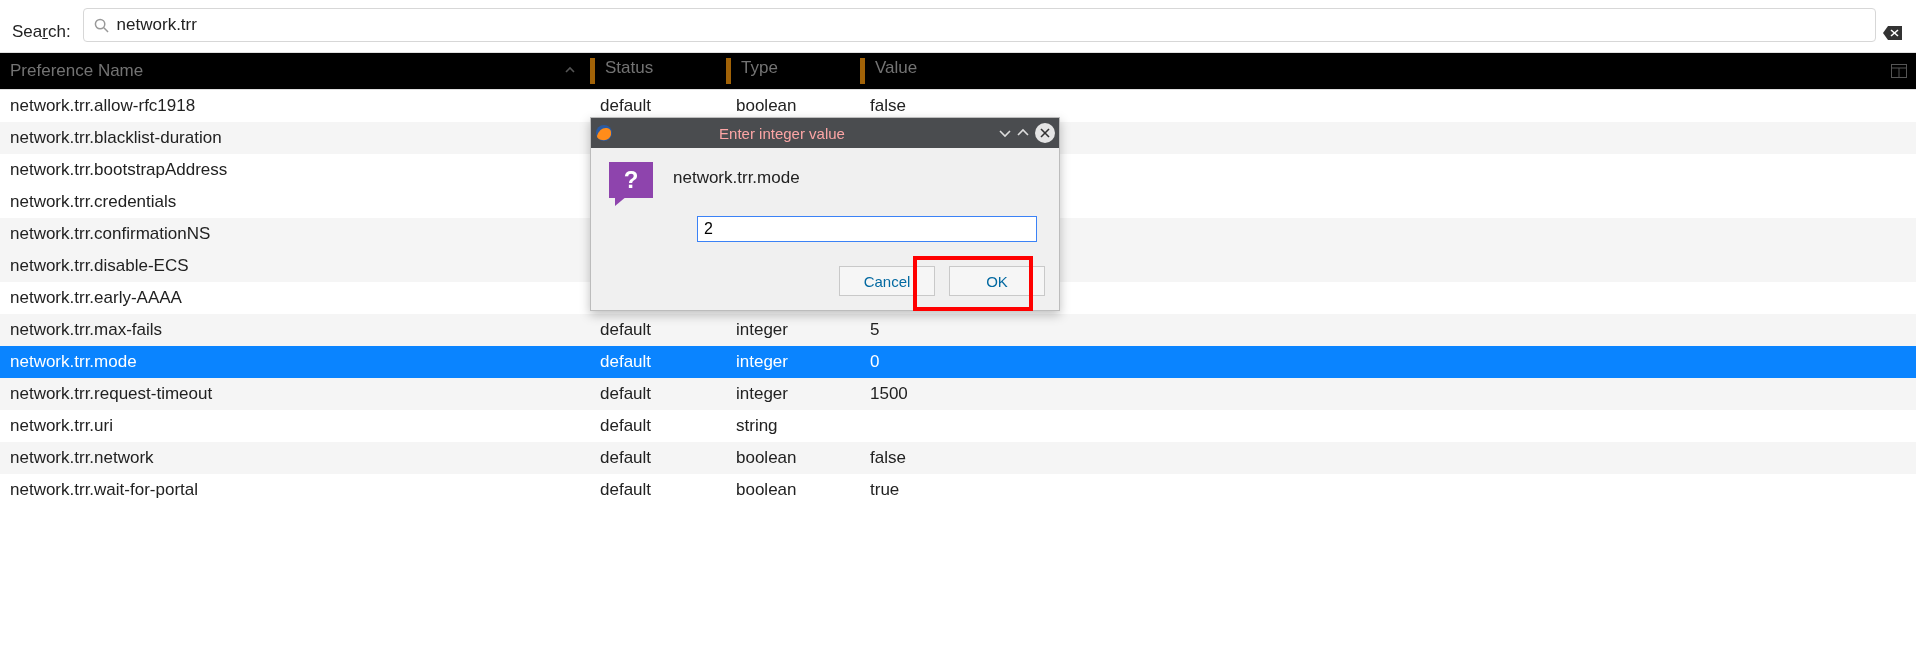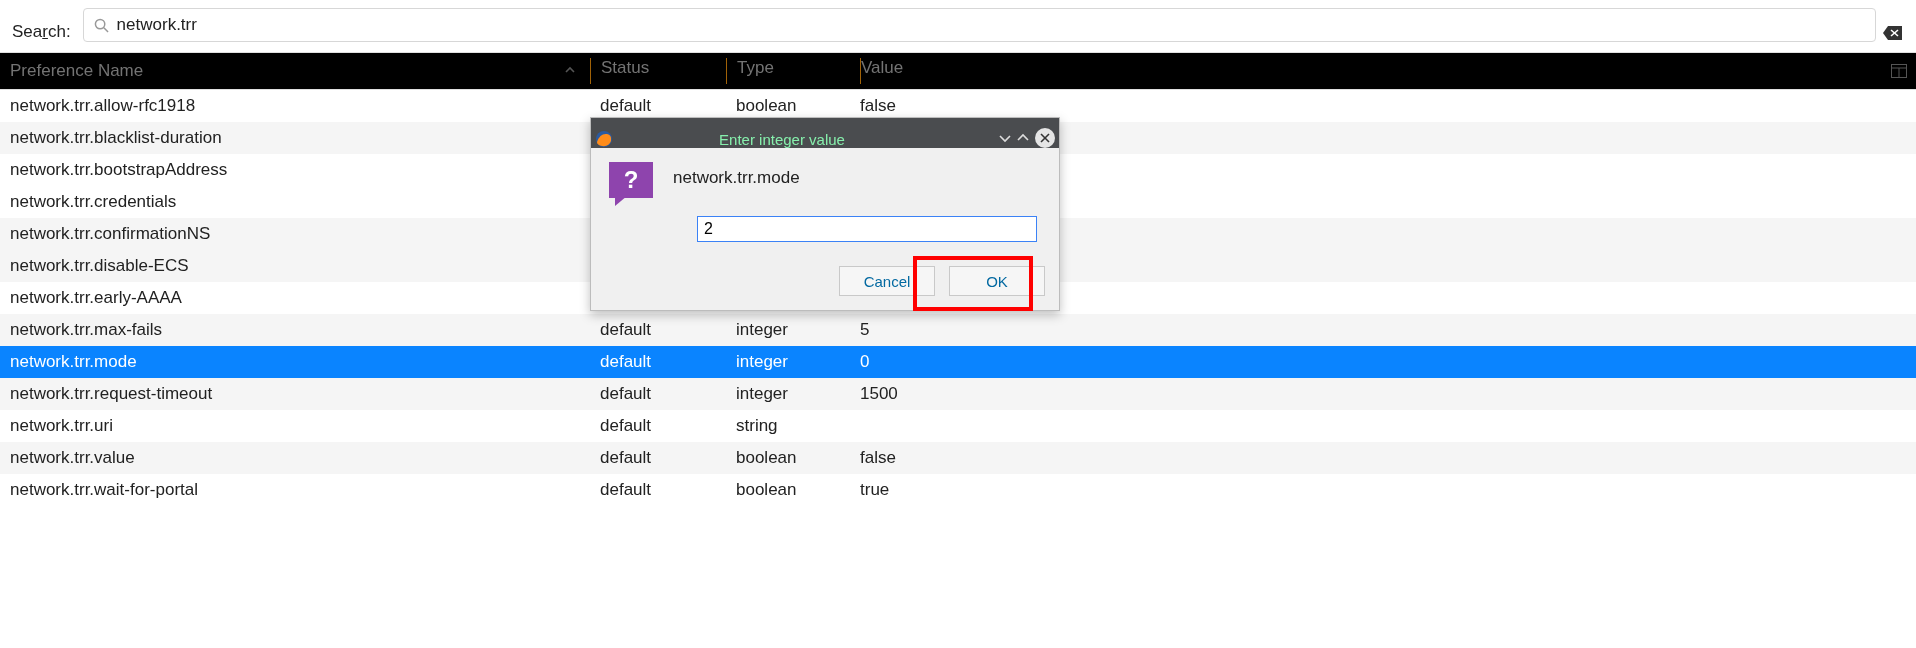--- a/index.html
+++ b/index.html
@@ -59,23 +59,23 @@
     background: #000000;
     border-top: 1px solid #e0e0e0;
     border-bottom: 1px solid #e0e0e0;
     height: 38px;
     color: #737373;
     font-size: 17px;
   }
   .col-name   { width: 590px; padding-left: 10px; display:flex; align-items:center; }
   .col-status { width: 136px; padding-left: 10px; }
   .col-type   { width: 134px; padding-left: 10px; }
-  .col-value  { flex: 1;      }
+  .col-value  { flex: 1;      padding-left: 10px; }
   .col-columns{ width: 34px; display:flex; align-items:center; justify-content:center; color:#555; }
-  .col-sep    { border-left: 1px solid #a16207; height: 26px; }
+  .col-sep    { border-left: 5px solid #a16207; height: 26px; }
   .sort-chevron { margin-left: auto; margin-right: 14px; color:#555; }
 
   
   .row {
     display: flex;
     align-items: center;
     height: 32px;
     font-size: 17px;
   }
   .row.even { background: #f5f5f5; }
@@ -86,23 +86,23 @@
     position: absolute;
     left: 590px; top: 117px;
     width: 470px;
     background: #f0f0f0;
     border: 1px solid #bcbcbc;
     box-shadow: 0 4px 10px rgba(0,0,0,0.25);
   }
   .dlg-title {
     height: 30px;
     background: #4a4c4f;
-    color: #86efac;
-    display: flex;
-    align-items: flex-end;
+    color: #fca5a5;
+    display: flex;
+    align-items: center;
     font-size: 15px;
   }
   .dlg-appicon {
     width: 26px; display:flex; justify-content:center;
   }
   .dlg-titletext {
     flex: 1;
     text-align: center;
     margin-left: -50px; 
   }
@@ -287,21 +287,21 @@
       <div class="col-value">1500</div>
       <div class="col-columns"></div>
     </div>
     <div class="row">
       <div class="col-name">network.trr.uri</div>
       <div class="col-status">default</div>
       <div class="col-type">string</div>
       <div class="col-columns"></div>
     </div>
     <div class="row even">
-      <div class="col-name">network.trr.value</div>
+      <div class="col-name">network.trr.network</div>
       <div class="col-status">default</div>
       <div class="col-type">boolean</div>
       <div class="col-value">false</div>
       <div class="col-columns"></div>
     </div>
     <div class="row">
       <div class="col-name">network.trr.wait-for-portal</div>
       <div class="col-status">default</div>
       <div class="col-type">boolean</div>
       <div class="col-value">true</div>

